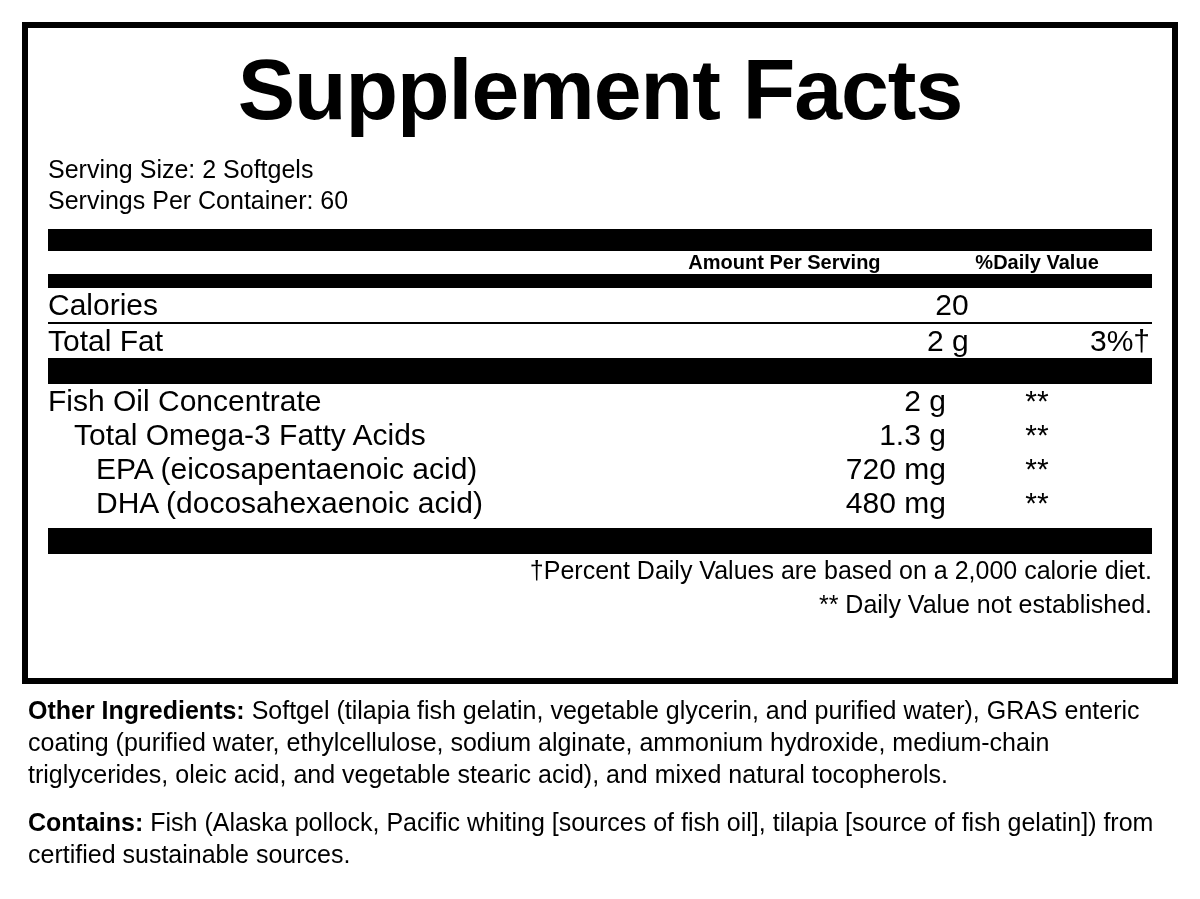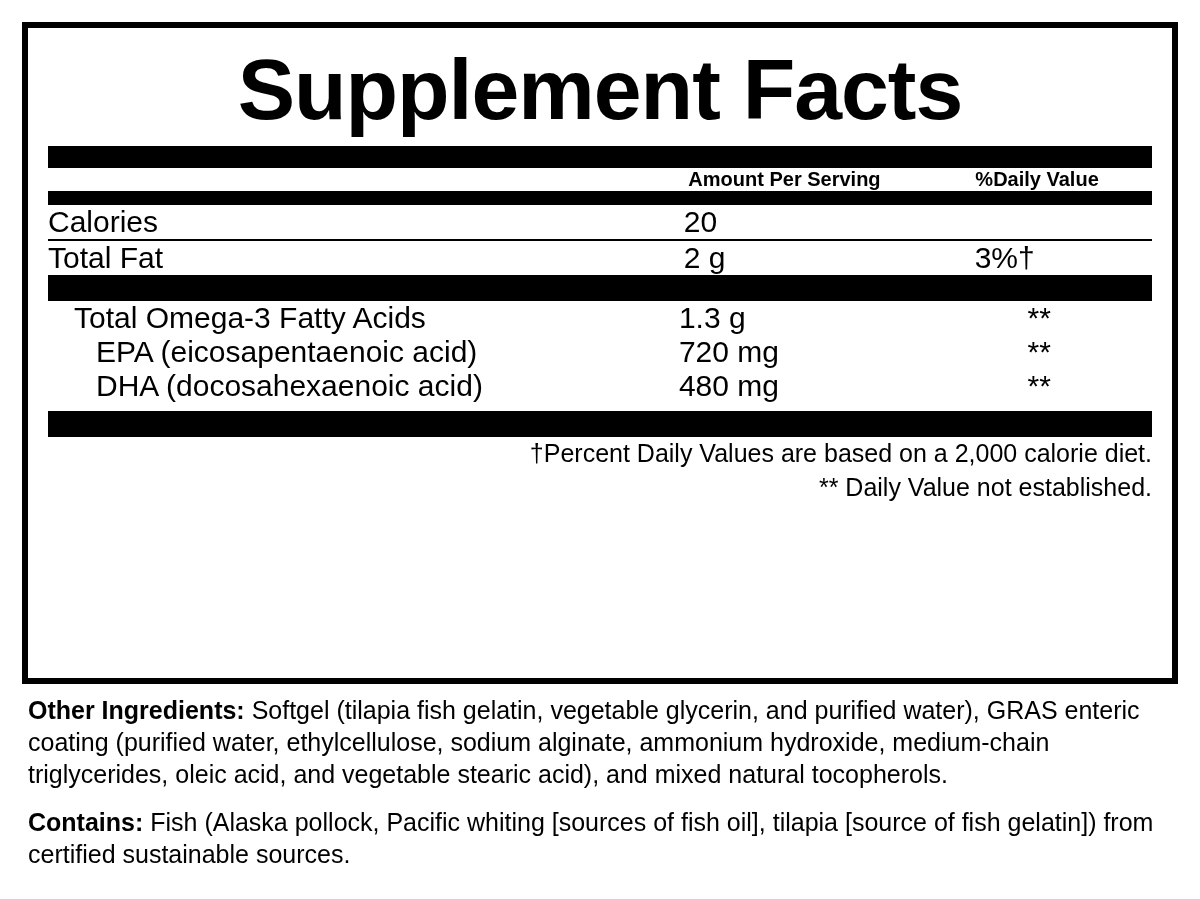--- a/index.html
+++ b/index.html
@@ -97,21 +97,21 @@
   .hdr-row td.col-dv { }
 
   .data-row td {
     font-size: 30px;
     padding: 7px 0 6px 0;
     border-bottom: 2px solid #000;
   }
   .data-row.no-rule td { border-bottom: none; }
   .data-row td.col-amt,
   .data-row td.col-dv {
-    text-align: left;
+    text-align: right;
   }
   .data-row td.col-dv { padding-right: 2px; }
   .data-row td.col-amt { padding-right: 6px; }
 
   .indent-1 { padding-left: 26px !important; }
   .indent-2 { padding-left: 48px !important; }
 
   .center-dv { text-align: center !important; padding-right: 30px !important; }
 
   .footnotes {
@@ -135,20 +135,24 @@
 </head>
 <body>
 
 <div class="page">
 
   <div class="panel">
     <div class="panel-inner">
 
       <div class="title">Supplement Facts</div>
 
+      <div class="serving-block">
+        <div class="serving-line">Serving Size: 2 Softgels</div>
+        <div class="serving-line">Servings Per Container: 60</div>
+      </div>
 
       <div class="bar-thick"></div>
 
       <table class="facts">
         <tbody>
             <tr class="hdr-row">
           <td class="col-name"></td>
           <td class="col-amt">Amount Per Serving</td>
           <td class="col-dv">%Daily Value</td>
         </tr>
@@ -169,20 +173,25 @@
           <td class="col-amt">2 g</td>
           <td class="col-dv">3%†</td>
         </tr>
       </tbody>
         </table>
 
       <div class="bar-tall"></div>
 
       <table class="facts">
         <tbody>
+            <tr class="data-row no-rule">
+          <td class="col-name">Fish Oil Concentrate</td>
+          <td class="col-amt">2 g</td>
+          <td class="col-dv center-dv">**</td>
+        </tr>
         <tr class="data-row no-rule">
           <td class="col-name indent-1">Total Omega-3 Fatty Acids</td>
           <td class="col-amt">1.3 g</td>
           <td class="col-dv center-dv">**</td>
         </tr>
         <tr class="data-row no-rule">
           <td class="col-name indent-2">EPA (eicosapentaenoic acid)</td>
           <td class="col-amt">720 mg</td>
           <td class="col-dv center-dv">**</td>
         </tr>

